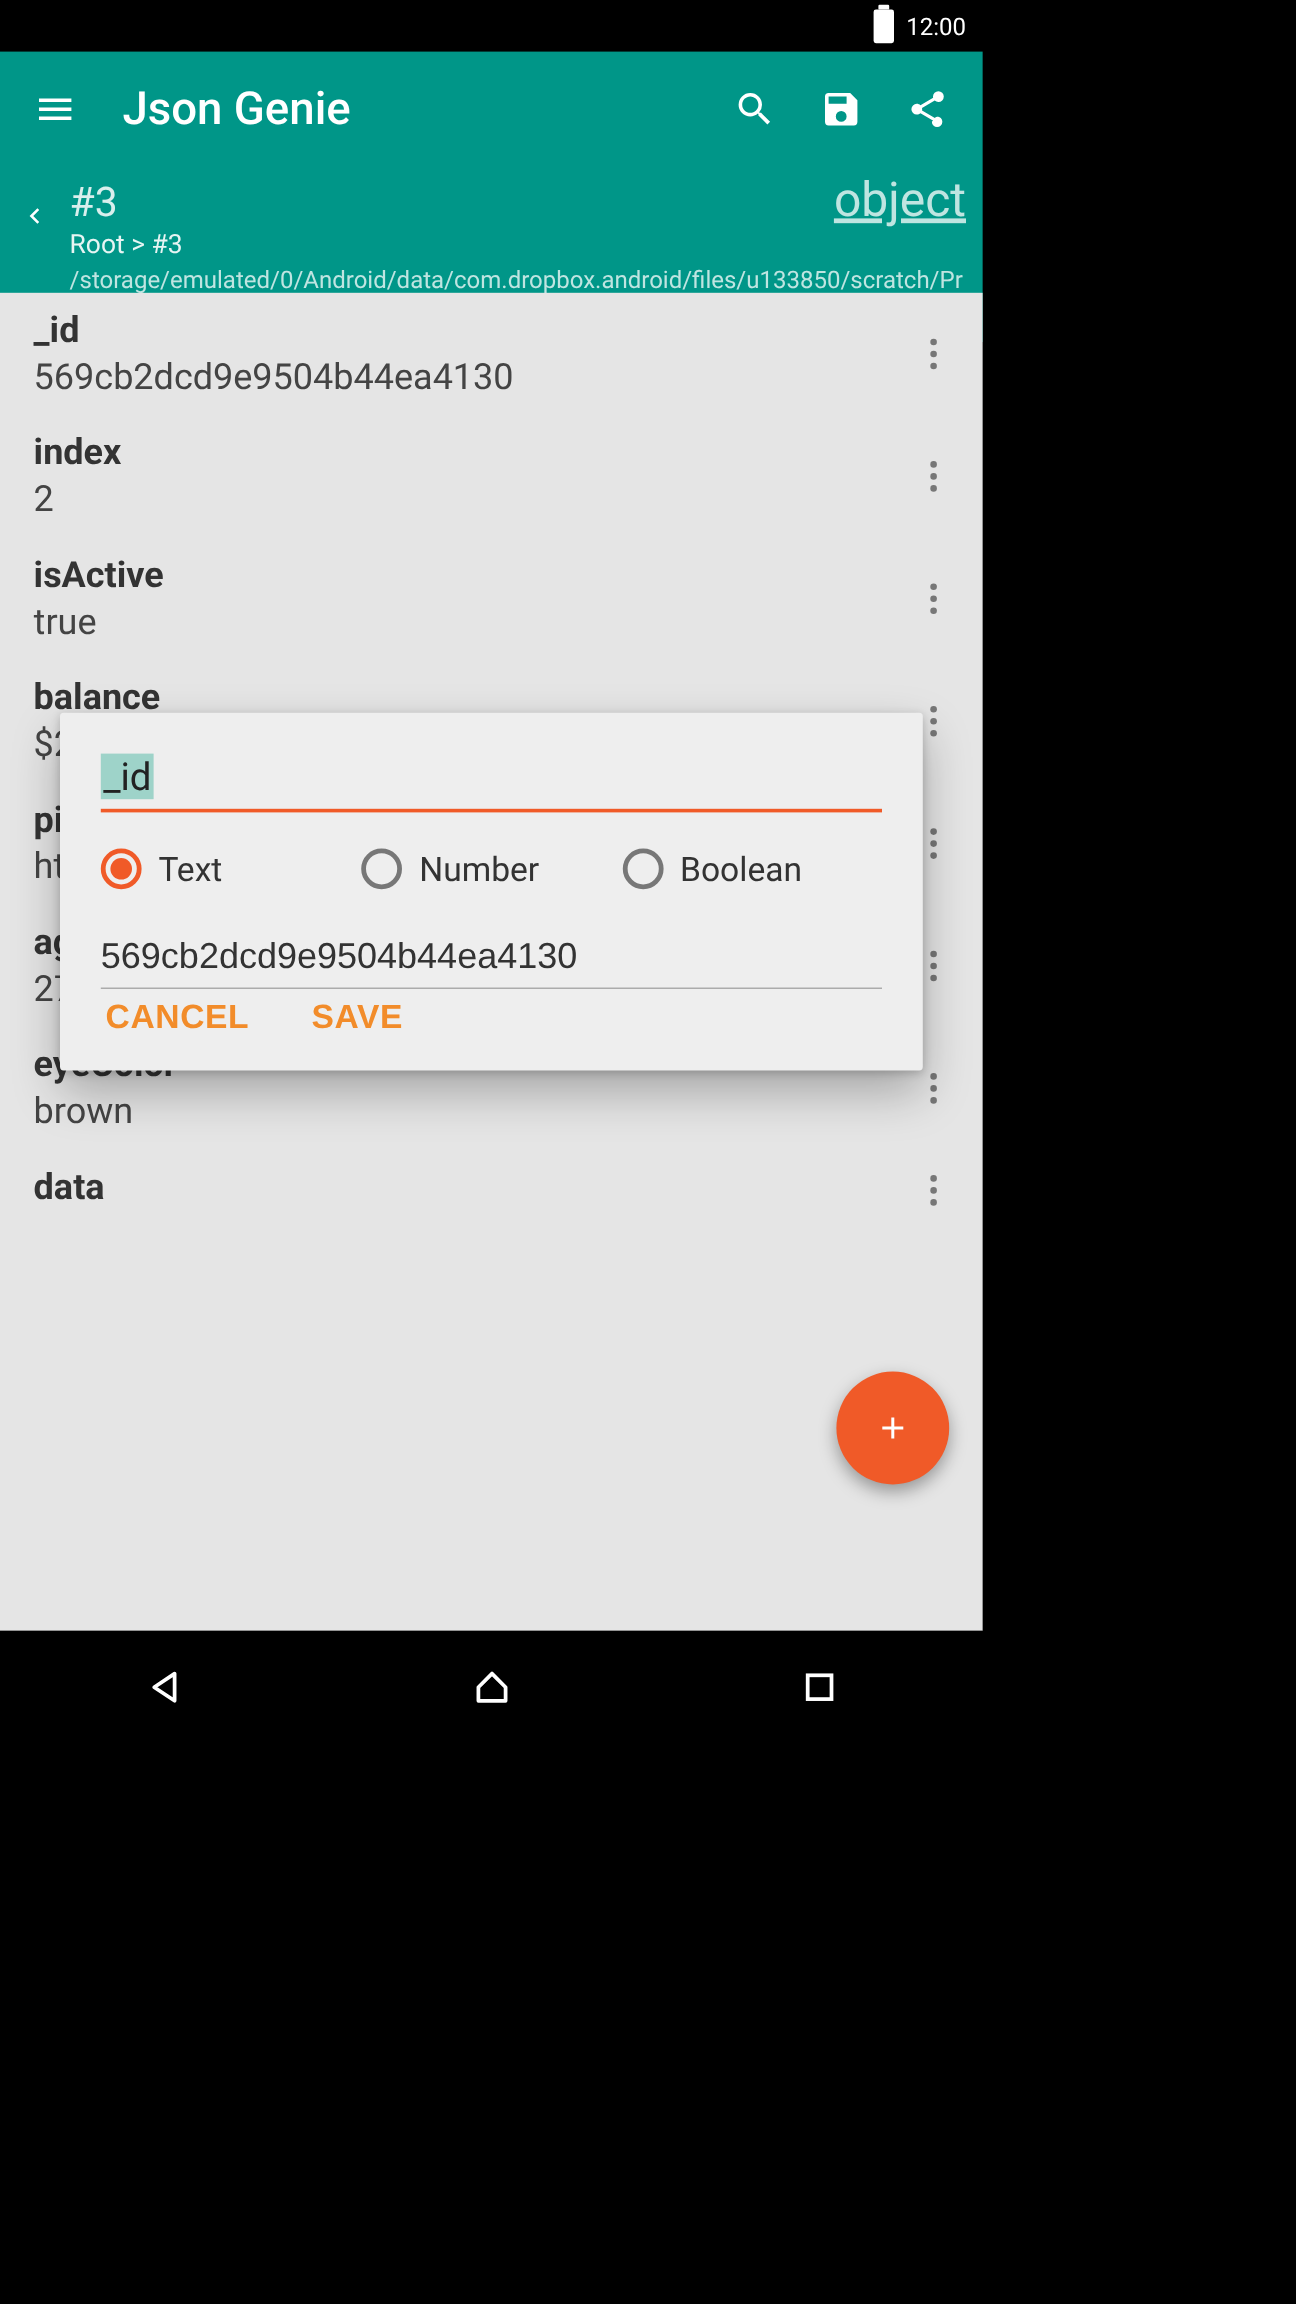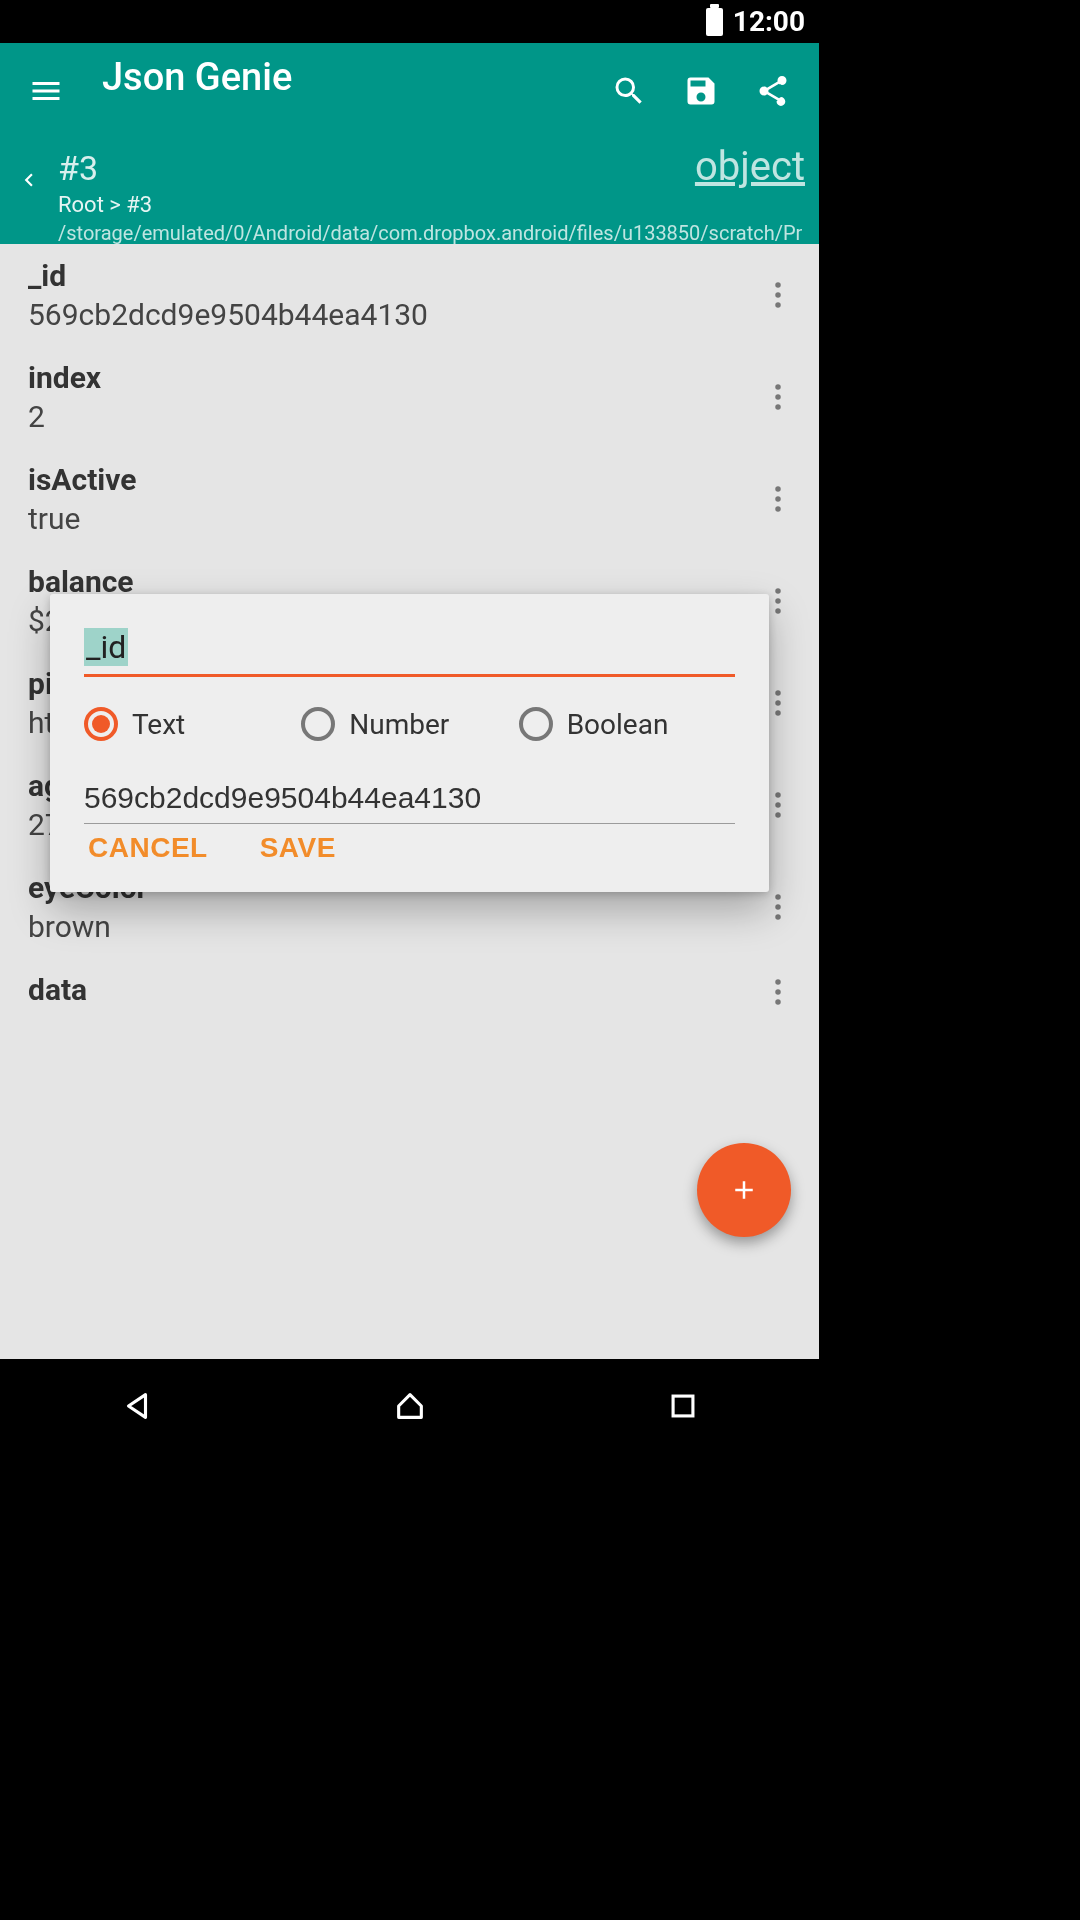--- a/index.html
+++ b/index.html
@@ -1,26 +1,26 @@
 <!DOCTYPE html>
 <html><head>
 <meta charset="utf-8">
 <style>
   * { box-sizing: border-box; margin: 0; padding: 0; }
   html, body { width: 819px; height: 1456px; font-family: Roboto, "Helvetica Neue", Arial, sans-serif; background: #000; overflow: hidden; }
   .device { width: 819px; height: 1456px; position: relative; background: #000; }
 
   
-  .status-bar { height: 43px; background: #000; display: flex; align-items: center; justify-content: flex-end; padding: 0 14px; color: #fff; font-size: 28px; font-weight: 700; gap: 10px; }
+  .status-bar { height: 43px; background: #000; display: flex; align-items: center; justify-content: flex-end; padding: 0 14px; color: #fff; font-size: 20px; font-weight: 400; gap: 10px; }
   .battery-icon { width: 17px; height: 28px; background: #fff; position: relative; border-radius: 2px; }
   .battery-icon::before { content:""; position:absolute; top:-4px; left:4px; width:9px; height:4px; background:#fff; border-radius:1px; }
 
   
   .app-bar { background: #009688; color: #fff; }
-  .app-bar-top { height: 96px; display: flex; align-items: flex-start; padding: 12px 10px; }
+  .app-bar-top { height: 96px; display: flex; align-items: center; padding: 12px 10px; }
   .icon-btn { width: 72px; height: 72px; display:flex; align-items:center; justify-content:center; color:#fff; }
   .icon-btn svg { width: 36px; height: 36px; fill: #fff; }
   .app-title { font-size: 38px; font-weight: 500; margin-left: 20px; flex: 1; }
   .app-bar-actions { display:flex; }
 
   .sub-header { display:flex; align-items:flex-start; padding: 4px 14px 14px 6px; }
   .back-chevron { width: 46px; display:flex; align-items:center; justify-content:center; padding-top: 24px; }
   .back-chevron svg { width:26px; height:26px; fill:#fff; }
   .sub-header-text { flex:1; padding-left: 6px; }
   .node-row { display:flex; align-items:baseline; }

